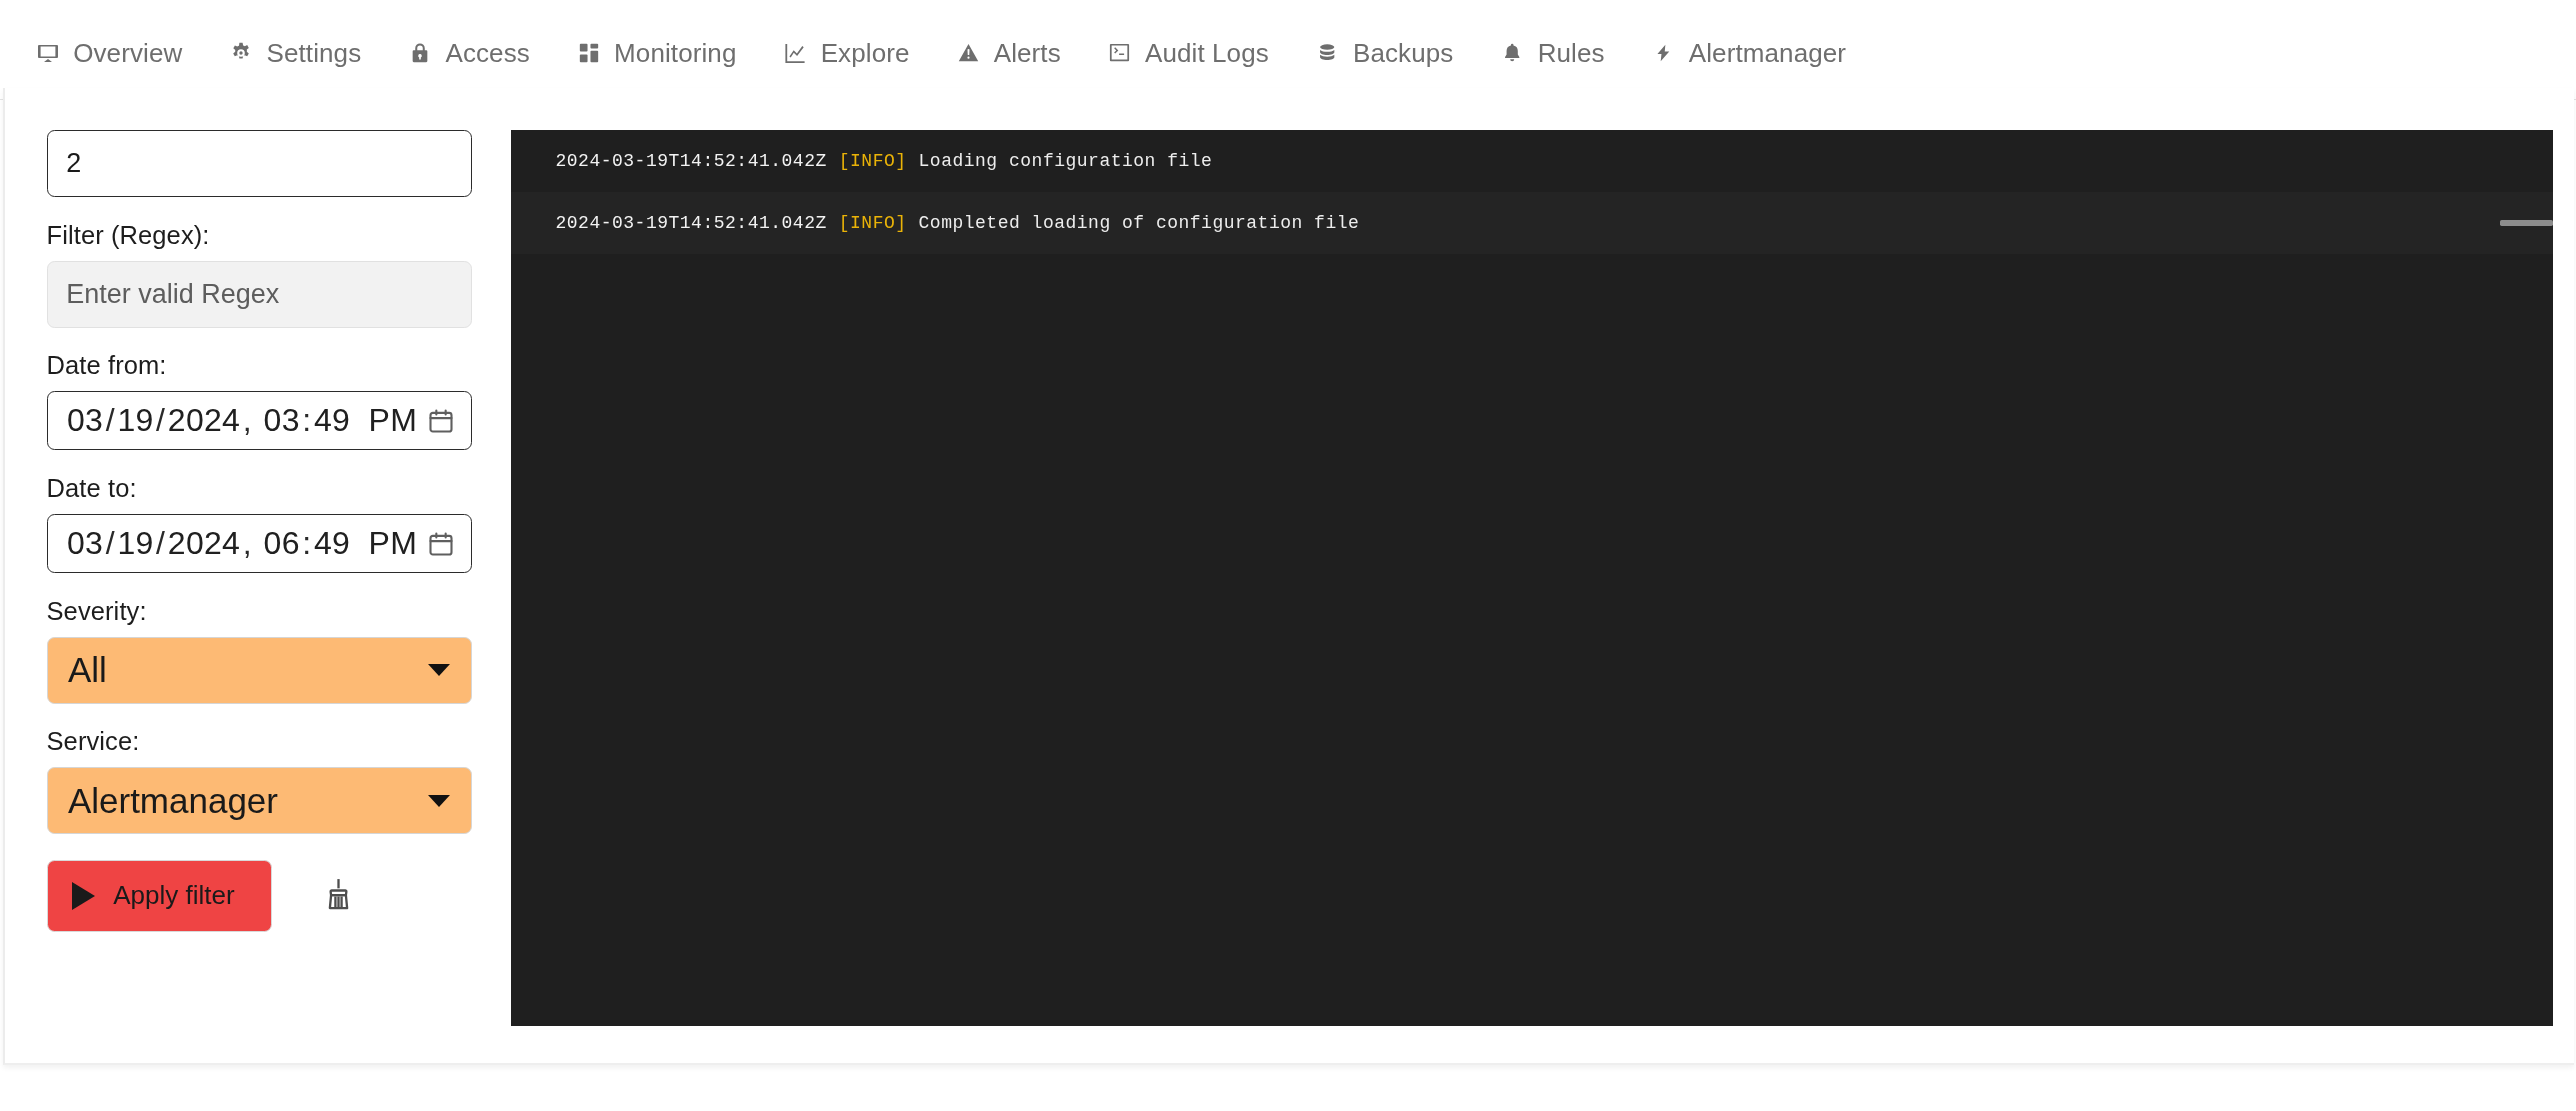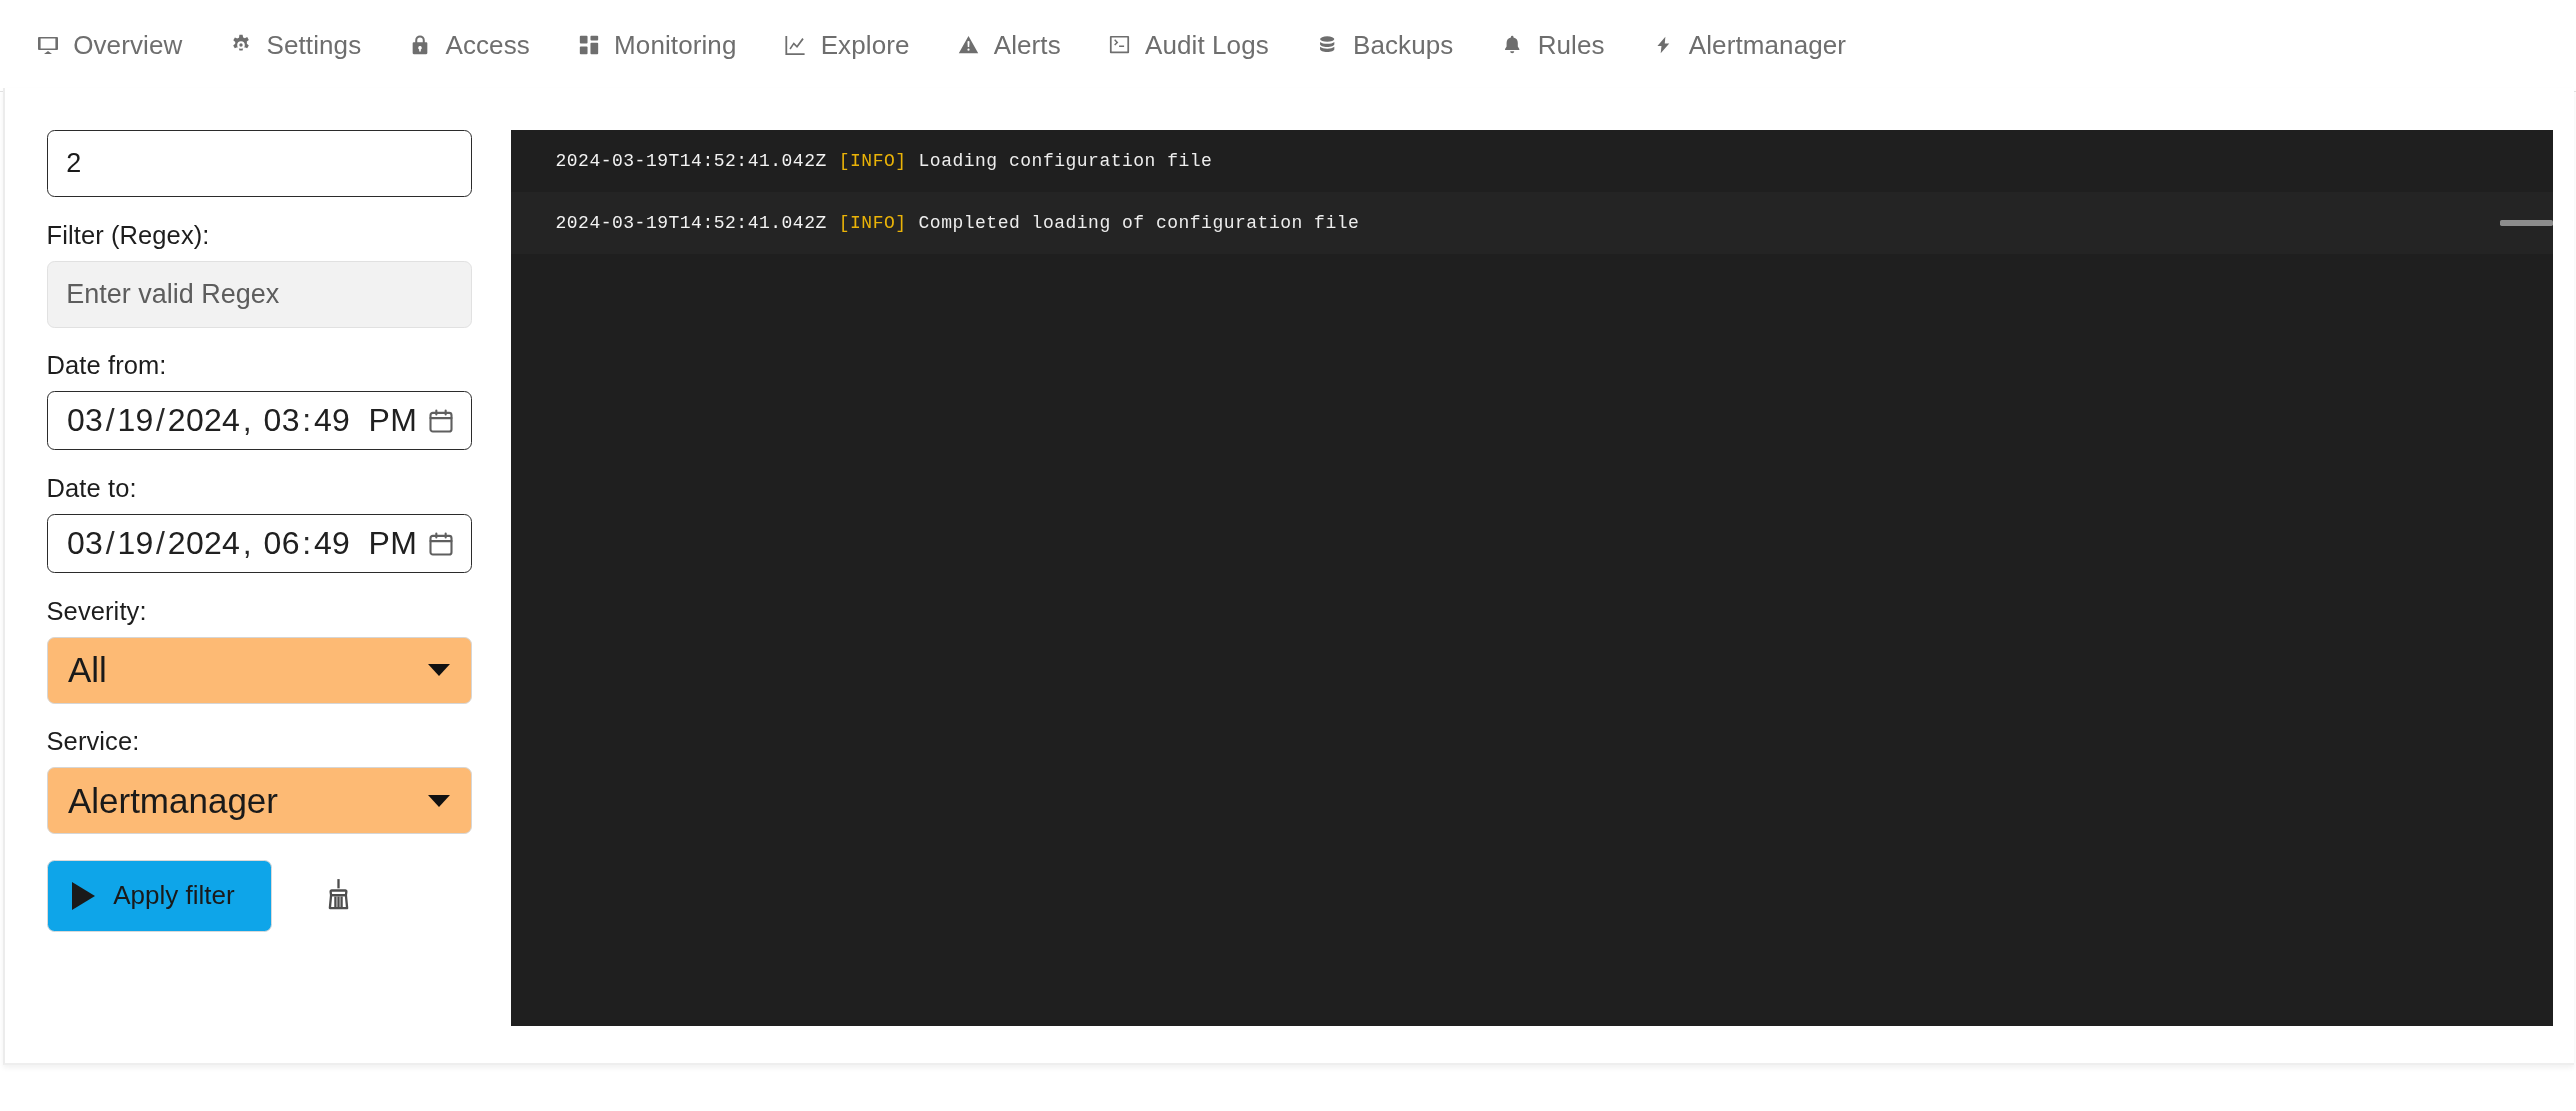--- a/index.html
+++ b/index.html
@@ -7,21 +7,21 @@
     width: 2576px;
     height: 1111px;
     background: #ffffff;
     font-family: "Liberation Sans", sans-serif;
     overflow: hidden;
   }
 
   
   .tabbar {
     position: absolute;
-    top: 4px; left: 0;
+    top: 12px; left: 0;
     width: 2576px;
     height: 88px;
     background: #ffffff;
     border-bottom: 1.7px solid #e3e3e3;
     display: flex;
     align-items: flex-start;
     padding-left: 12px;
   }
   .tab {
     display: flex;
@@ -148,21 +148,21 @@
     display: flex;
     align-items: center;
     gap: 47px;
     margin-top: 25.5px;
   }
   .apply-btn {
     width: 225px;
     height: 72px;
     border: 1.7px solid #d9d9d9;
     border-radius: 7.6px;
-    background: #0ea5e9;
+    background: #ef4444;
     display: flex;
     align-items: center;
     gap: 18.7px;
     padding-left: 24px;
     font-size: 26px;
     color: #1a1a1a;
     cursor: pointer;
     font-family: "Liberation Sans", sans-serif;
   }
   .play-tri {

